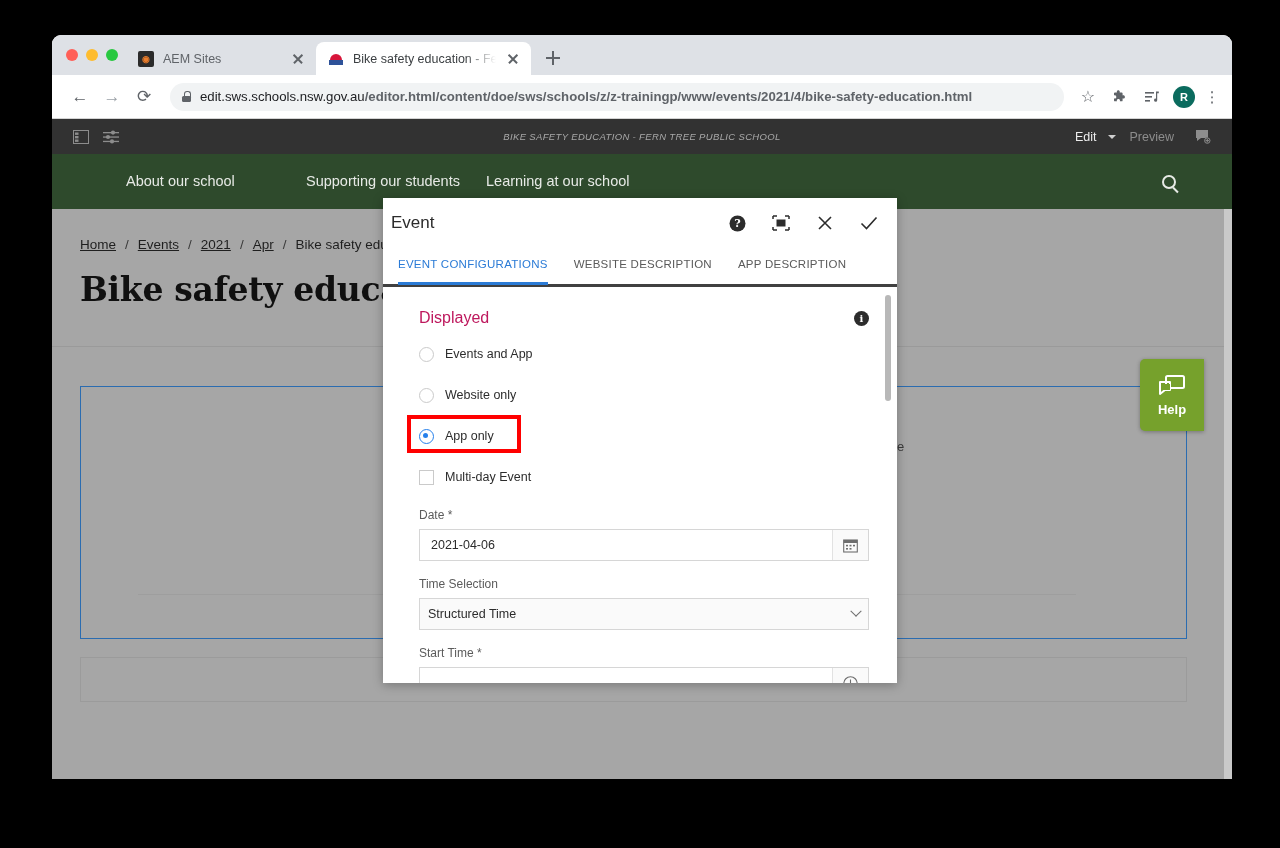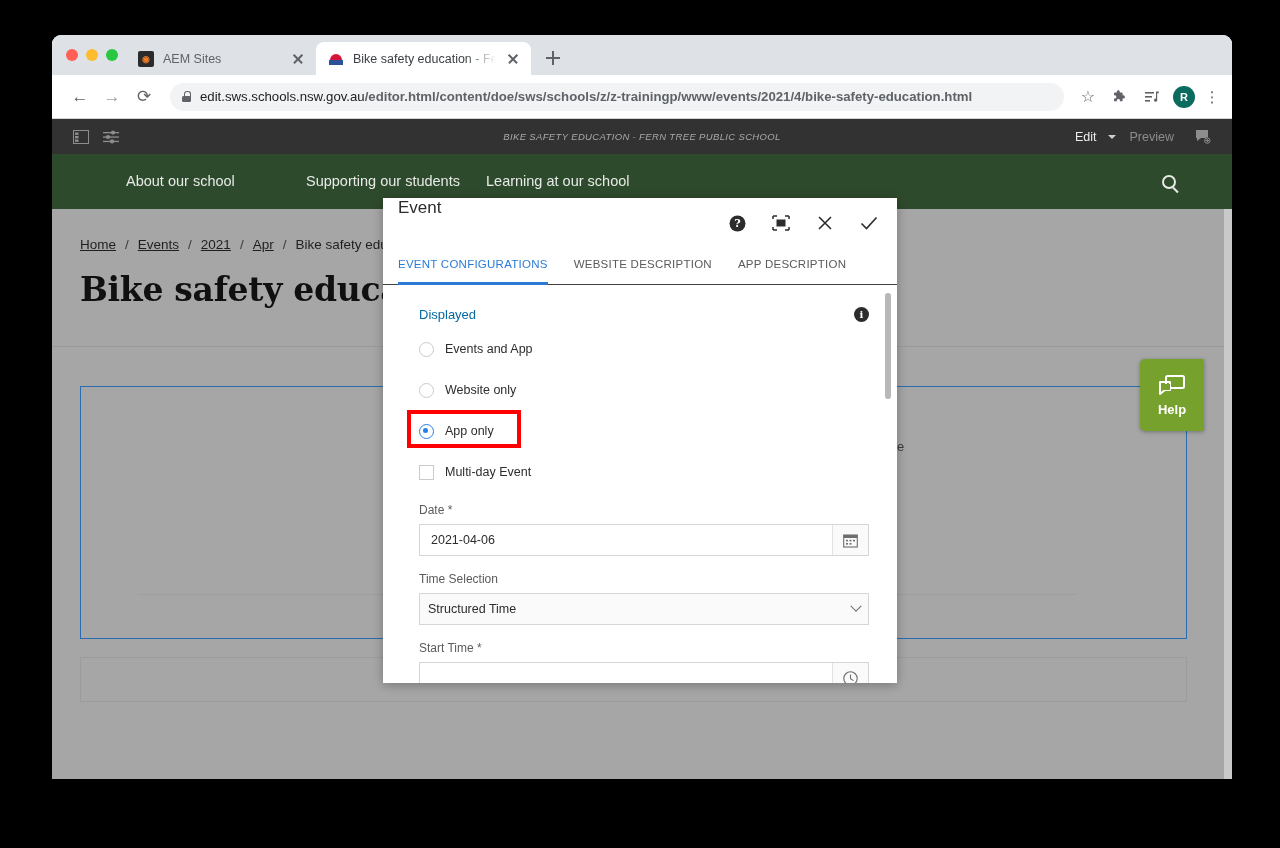--- a/index.html
+++ b/index.html
@@ -306,33 +306,33 @@
     left: 331px; top: 163px;
     width: 514px; height: 485px;
     background: #fff;
     box-shadow: 0 2px 10px rgba(0,0,0,.28);
     z-index: 20;
     display: flex; flex-direction: column;
     overflow: hidden;
   }
   .dlg-head {
     height: 50px;
-    display: flex; 
-    padding: 0 18px 0 15px;
+    display: flex; align-items: center;
+    padding: 0 18px 0 8px;
     flex: 0 0 auto;
   }
   .dlg-title { font-size: 17px; color: #2c2c2c; font-weight: normal; }
   .dlg-actions { margin-left: auto; display: flex; align-items: center; gap: 24px; }
   .dlg-ico { width: 20px; height: 20px; cursor: pointer;
              display: flex; align-items: center; justify-content: center; }
 
   .dlg-tabs {
     display: flex; gap: 26px;
     padding: 0 15px;
-    border-bottom: 1px solid #404040;
+    border-bottom: 3px solid #404040;
     flex: 0 0 auto;
     position: relative;
   }
   .dlg-tab {
     font-size: 11.5px;
     letter-spacing: .25px;
     color: #5a5a5a;
     padding: 10px 0 12px;
     cursor: pointer;
     border-bottom: 3px solid transparent;
@@ -350,21 +350,21 @@
     position: absolute;
     right: 6px; top: 8px; bottom: 2px; width: 6px;
   }
   .scrollthumb {
     position: absolute; top: 0; left: 0;
     width: 6px; height: 106px;
     background: #b8b8b8; border-radius: 3px;
   }
 
   .fld-label {
-    font-size: 13px; color: #0369a1;
+    font-size: 16px; color: #be185d;
     margin-bottom: 9px;
   }
   .displayed-row {
     display: flex; align-items: center;
     justify-content: space-between;
     margin-bottom: 14px;
   }
   .info-badge {
     width: 15px; height: 15px; border-radius: 50%;
     background: #2c2c2c; color: #fff;

